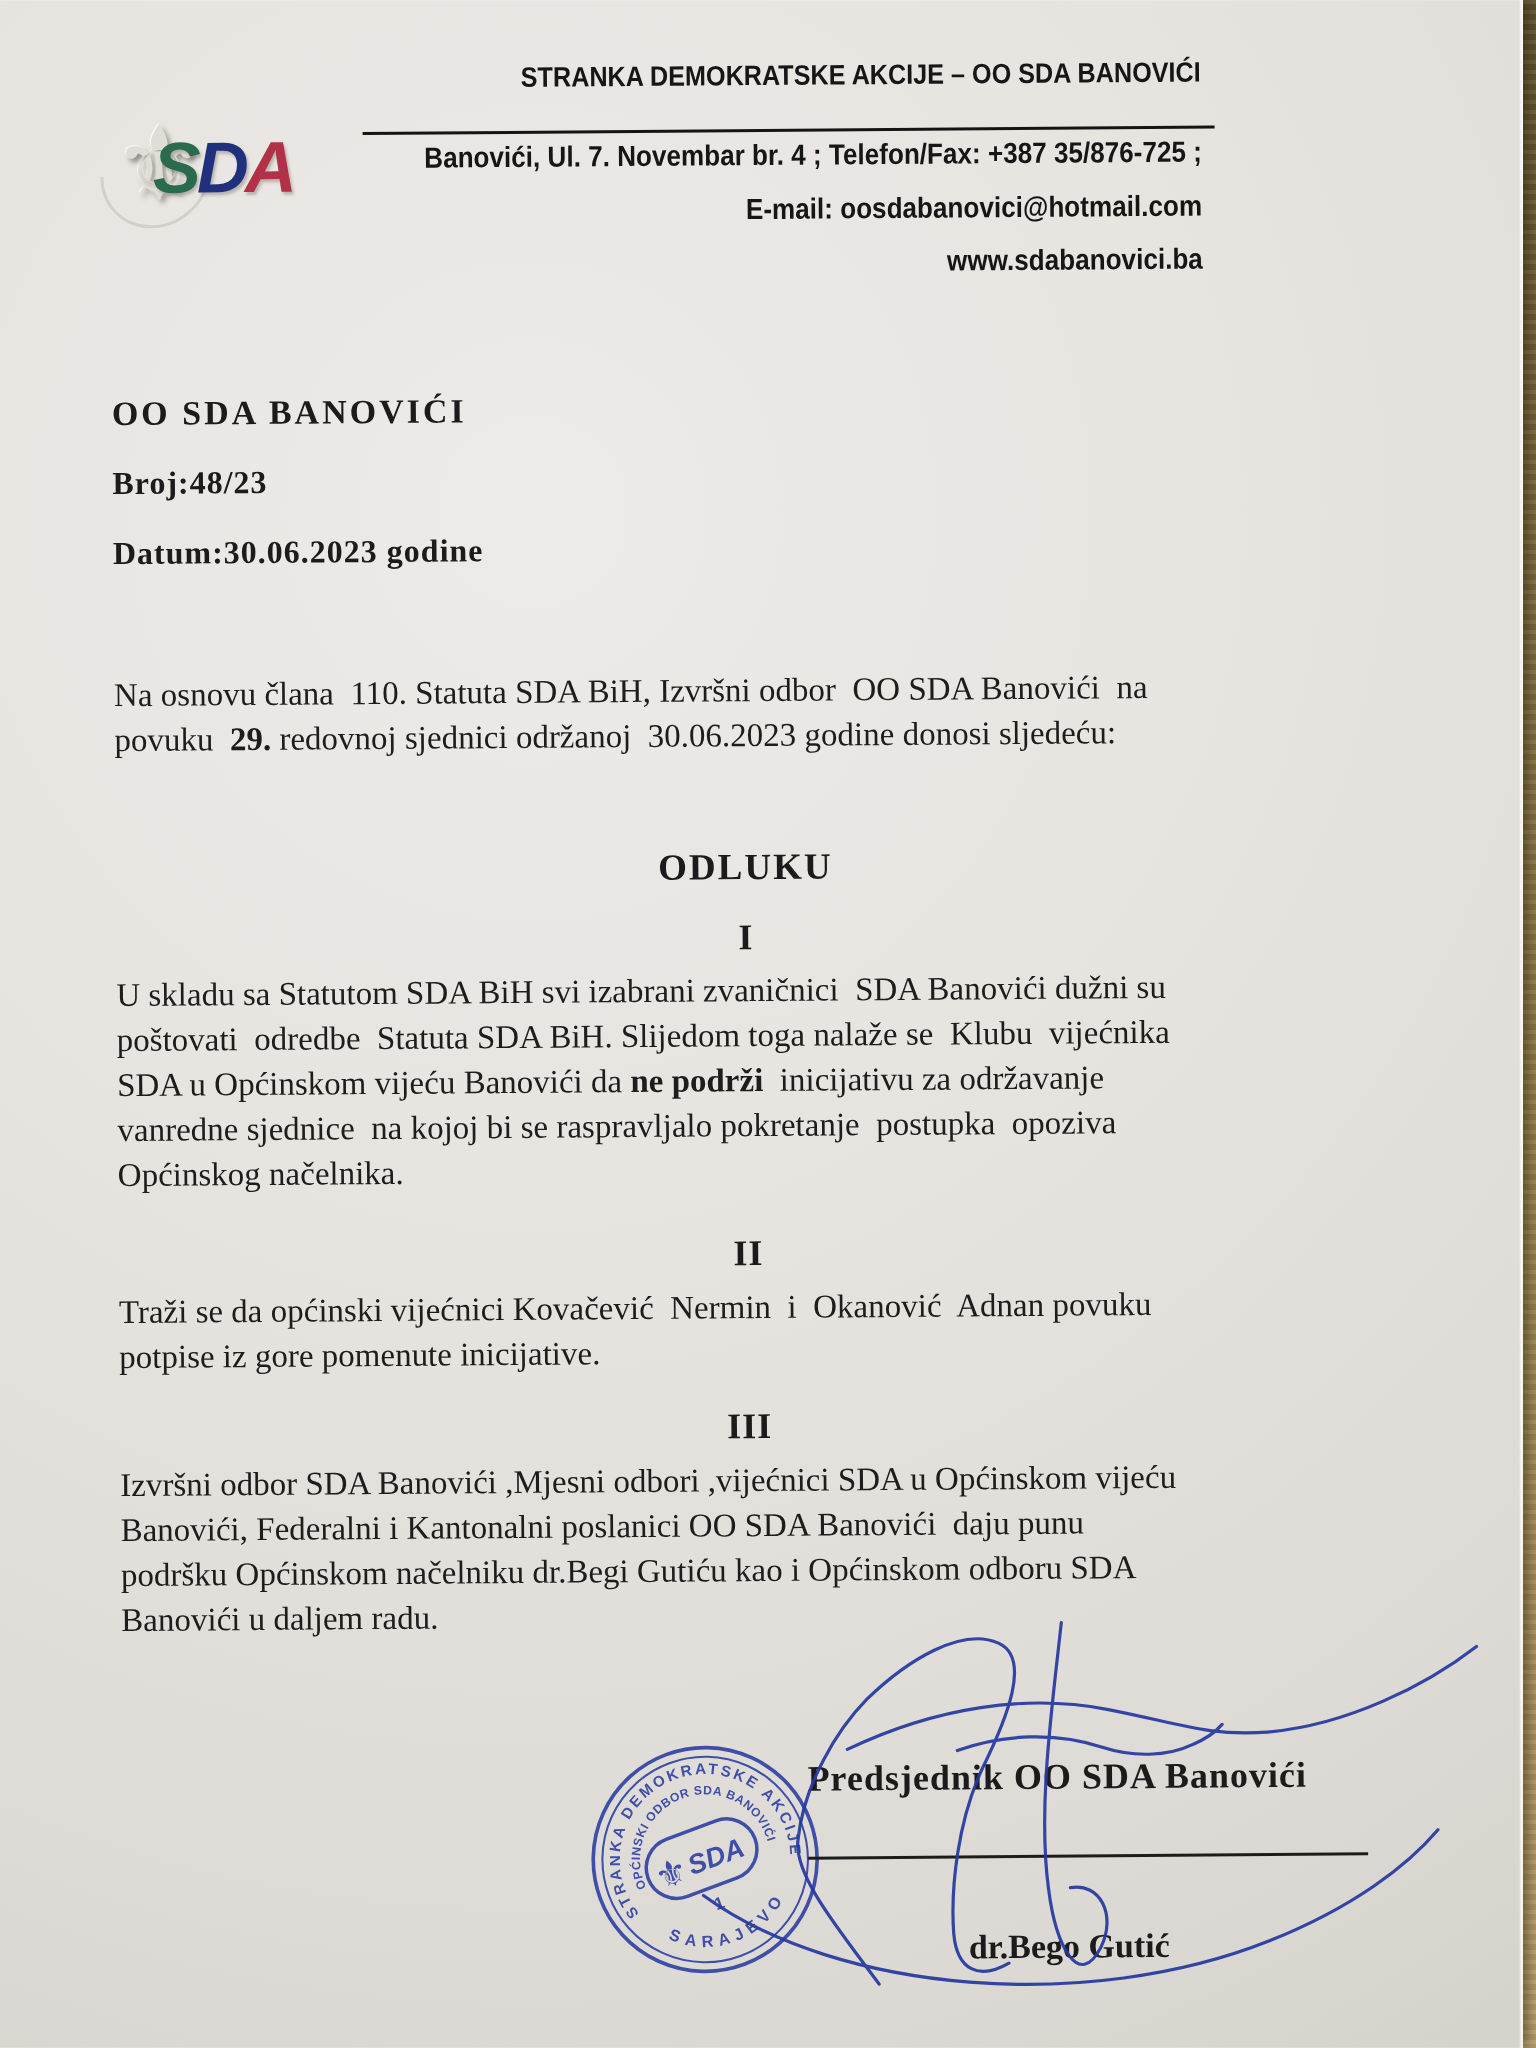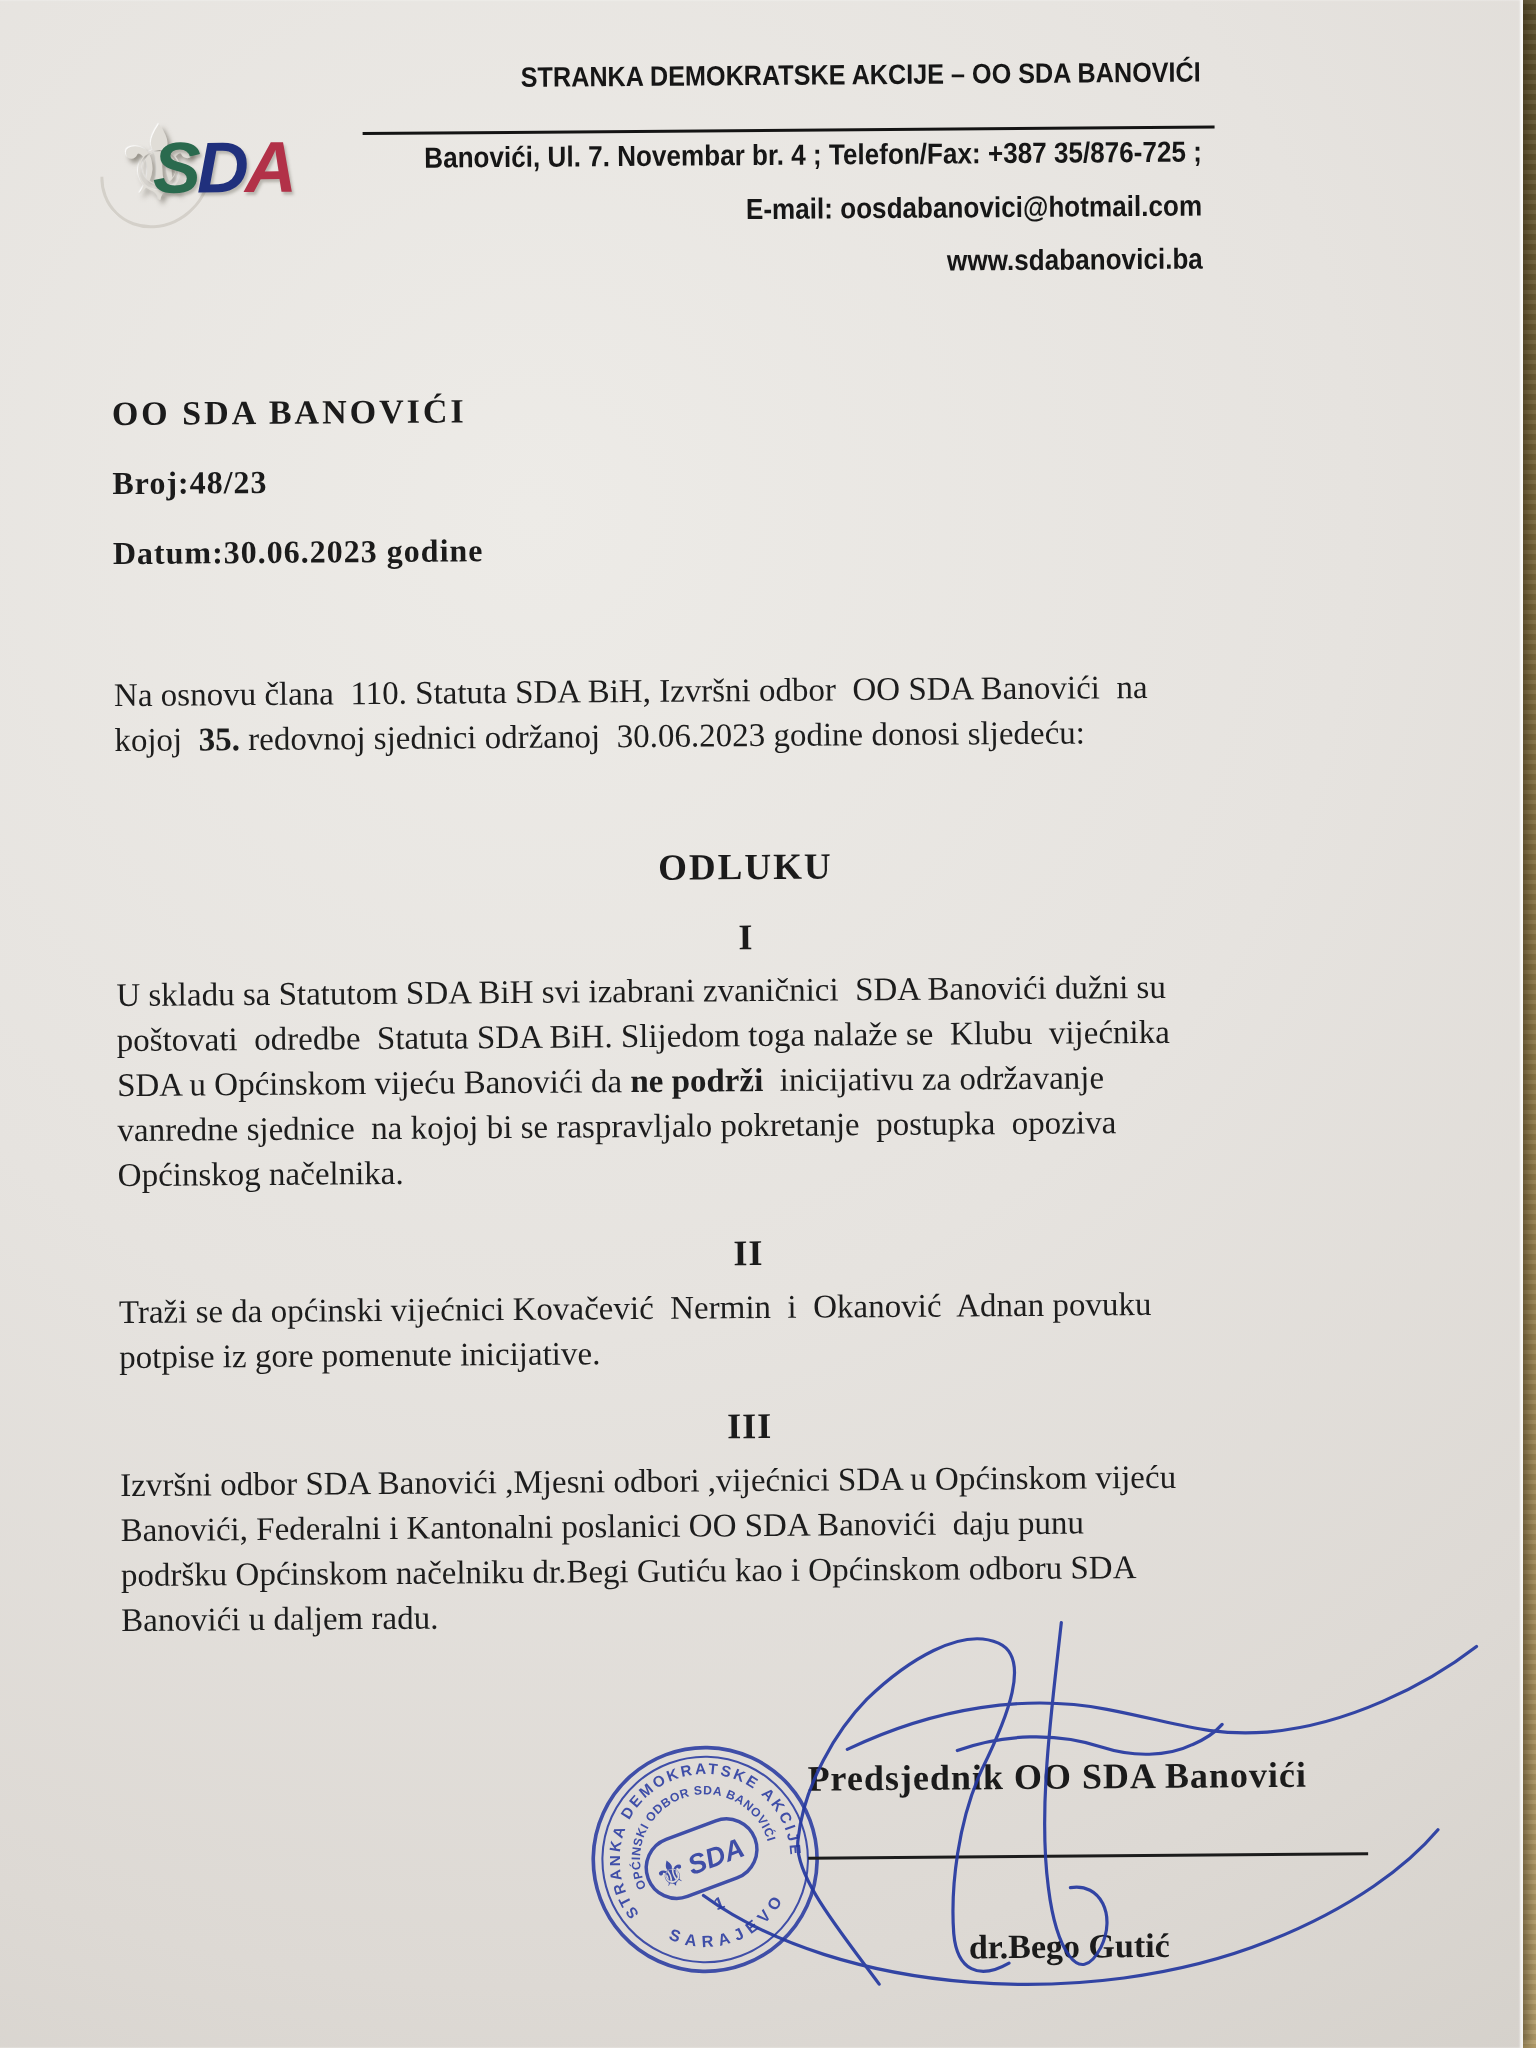--- a/index.html
+++ b/index.html
@@ -68,21 +68,21 @@
       <div class="hline" style="top:139px;">Banovići, Ul. 7. Novembar br. 4 ; Telefon/Fax: +387 35/876-725 ;</div>
       <div class="hline" style="top:193px;">E-mail: oosdabanovici@hotmail.com</div>
       <div class="hline" style="top:246px;">www.sdabanovici.ba</div>
 
       <div class="meta org-title" style="top:390px;">OO SDA BANOVIĆI</div>
       <div class="meta" style="top:460px;">Broj:48/23</div>
       <div class="meta" style="top:530px;">Datum:30.06.2023 godine</div>
 
       <div class="para" style="top:668px;">
           <div class="tline"><span>Na osnovu člana  110. Statuta SDA BiH, Izvršni odbor  OO SDA Banovići  na</span></div>
-          <div class="tline"><span>kojoj  </span><span class="b">35.</span><span> redovnoj sjednici održanoj  30.06.2023 godine donosi sljedeću:</span></div>
+          <div class="tline"><span>povuku  </span><span class="b">29.</span><span> redovnoj sjednici održanoj  30.06.2023 godine donosi sljedeću:</span></div>
         </div>
 
       <div class="center dec-title" style="top:845px;">ODLUKU</div>
 
       <div class="center numeral" style="top:916px;">I</div>
       <div class="para" style="top:968px;">
           <div class="tline"><span>U skladu sa Statutom SDA BiH svi izabrani zvaničnici  SDA Banovići dužni su</span></div>
           <div class="tline"><span>poštovati  odredbe  Statuta SDA BiH. Slijedom toga nalaže se  Klubu  vijećnika</span></div>
           <div class="tline"><span>SDA u Općinskom vijeću Banovići da </span><span class="b">ne podrži</span><span>  inicijativu za održavanje</span></div>
           <div class="tline"><span>vanredne sjednice  na kojoj bi se raspravljalo pokretanje  postupka  opoziva</span></div>

